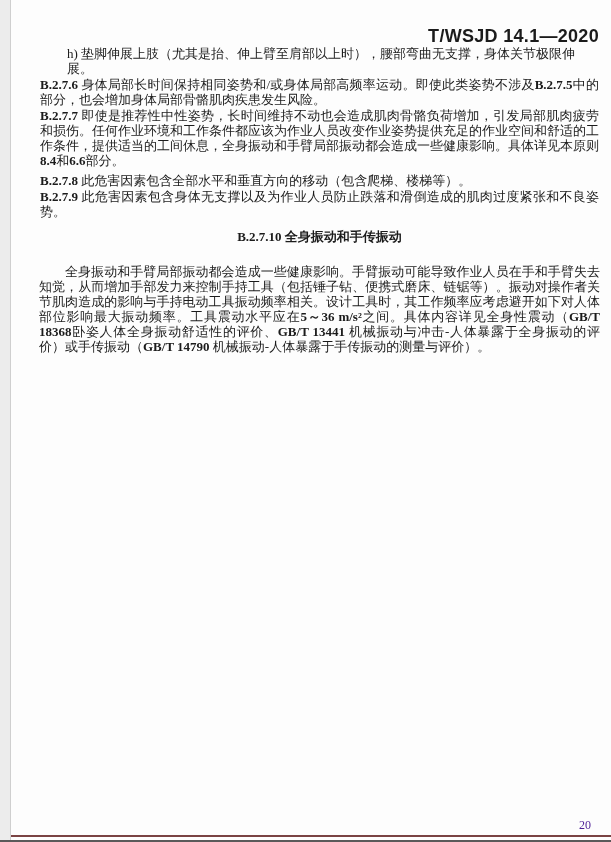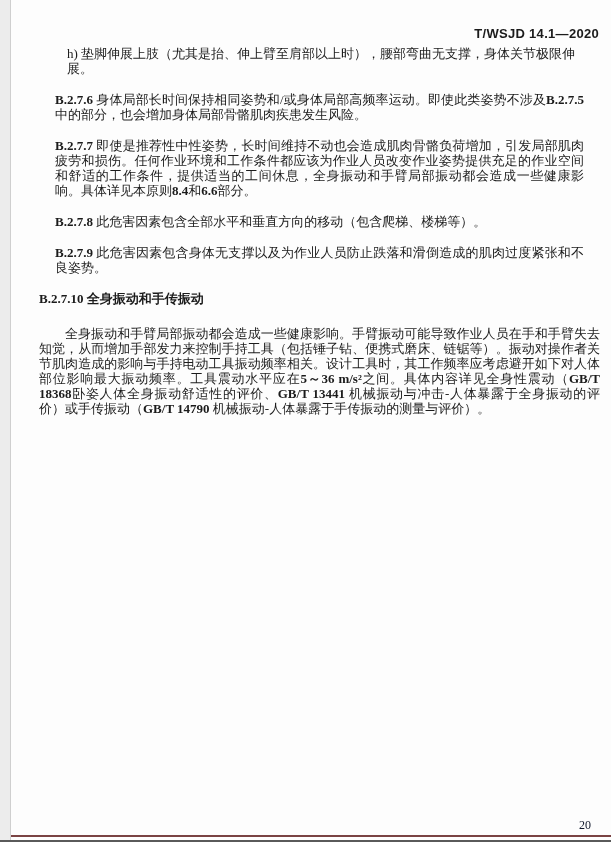--- a/index.html
+++ b/index.html
@@ -20,53 +20,53 @@
     background: #fdfdfd;
     border-left: 1px solid #cfcfcf;
     box-sizing: border-box;
   }
   .doc-header {
     position: absolute;
     top: 26px;
     right: 12px;
     font-family: "Liberation Sans", sans-serif;
     font-weight: bold;
-    font-size: 13px;
+    font-size: 18px;
     letter-spacing: 0.3px;
     color: #1b1b1b;
   }
   .content {
     position: absolute;
     top: 46px;
     left: 28px;
     right: 11px;
     font-size: 13px;
     line-height: 15px;
     color: #1b1b1b;
     text-align: justify;
   }
   .list-item {
     margin-left: 28px;
     text-align: left;
   }
-  .para { margin: 16px; }
+  .para { margin: 1px; }
   .para-gap { margin-top: 5px; }
   .subheading {
     font-weight: bold;
     margin: 10px 0;
-    text-align: left;
+    text-align: center;
   }
   .body-para { text-indent: 2em; margin-top: 20px; }
   .content b, .content .seg-bold { font-weight: bold; }
   .page-number {
     position: absolute;
     right: 20px;
     bottom: 9px;
     font-size: 12px;
-    color: #0f172a;
+    color: #4c1d95;
   }
   .footer-rule {
     position: absolute;
     left: 0;
     right: 0;
     bottom: 5px;
     height: 2px;
   }
   .bottom-edge {
     position: absolute;

